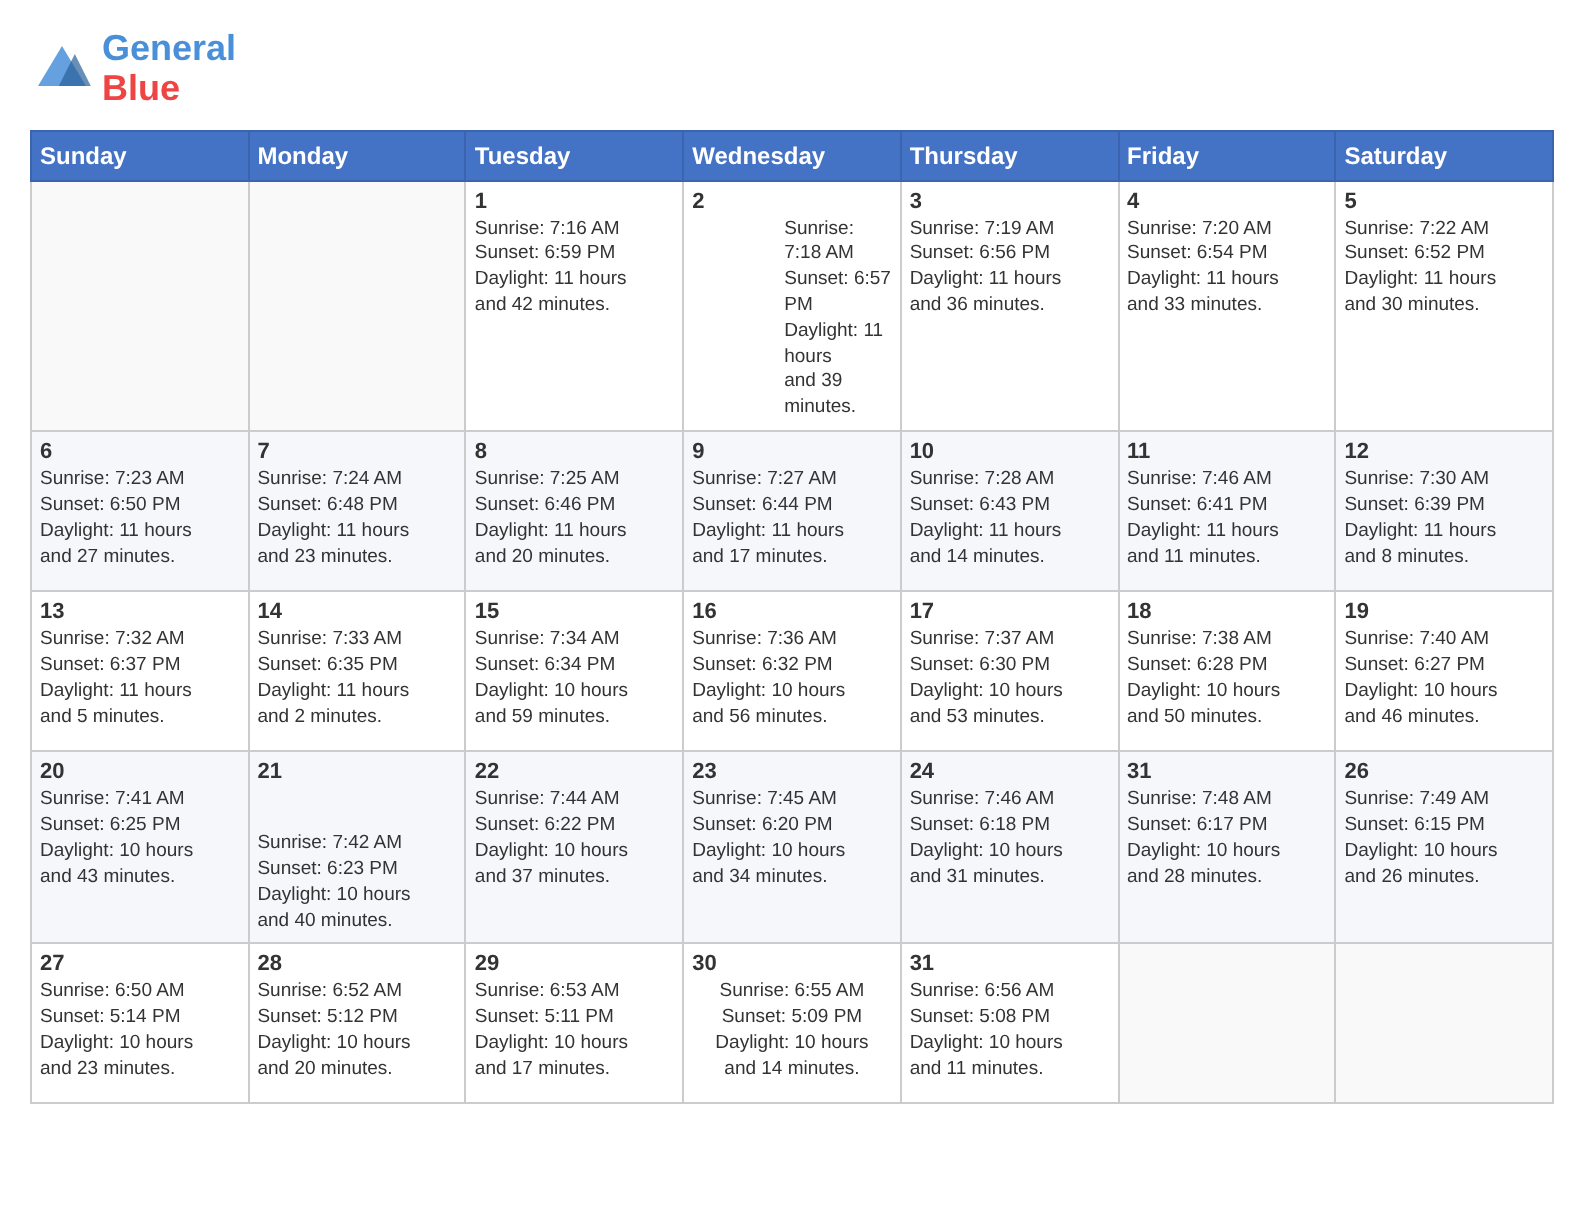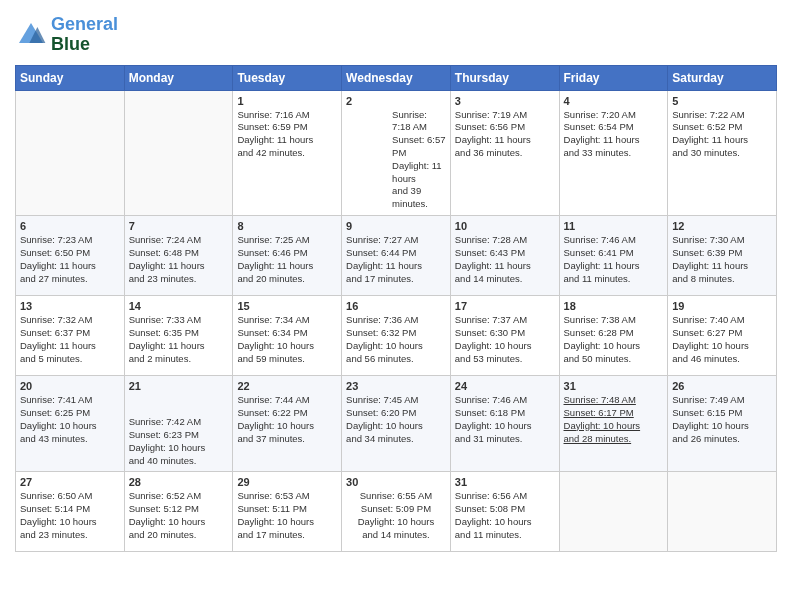--- a/index.html
+++ b/index.html
@@ -79,21 +79,21 @@
 <body>
 
 <div class="header">
   <div class="logo">
     <svg class="logo-icon" viewBox="0 0 40 40">
       <polygon points="20,5 35,30 5,30" fill="#4a90d9" opacity="0.85"></polygon>
       <polygon points="28,10 38,30 18,30" fill="#2a6099" opacity="0.7"></polygon>
     </svg>
     <div class="logo-text">
       <div><span>General</span></div>
-      <div><span style="color:#14532d">Blue</span></div>
+      <div><span style="color:#ef4444">Blue</span></div>
     </div>
   </div>
   <div class="title-block">
   </div>
 </div>
 
 <table>
   <thead>
     <tr id="header-row">
         <th>Sunday</th>
@@ -278,21 +278,21 @@
         </td>
         <td>
           <span class="day-num">24</span>
           <div class="cell-content" style="white-space: pre-line;">Sunrise: 7:46 AM
 Sunset: 6:18 PM
 Daylight: 10 hours
 and 31 minutes.</div>
         </td>
         <td>
           <span class="day-num">31</span>
-          <div class="cell-content" style="white-space: pre-line; text-decoration: underline;">Sunrise: 7:48 AM
+          <div class="cell-content" style="white-space: pre-line;">Sunrise: 7:48 AM
 Sunset: 6:17 PM
 Daylight: 10 hours
 and 28 minutes.</div>
         </td>
         <td>
           <span class="day-num">26</span>
           <div class="cell-content" style="white-space: pre-line;">Sunrise: 7:49 AM
 Sunset: 6:15 PM
 Daylight: 10 hours
 and 26 minutes.</div>

